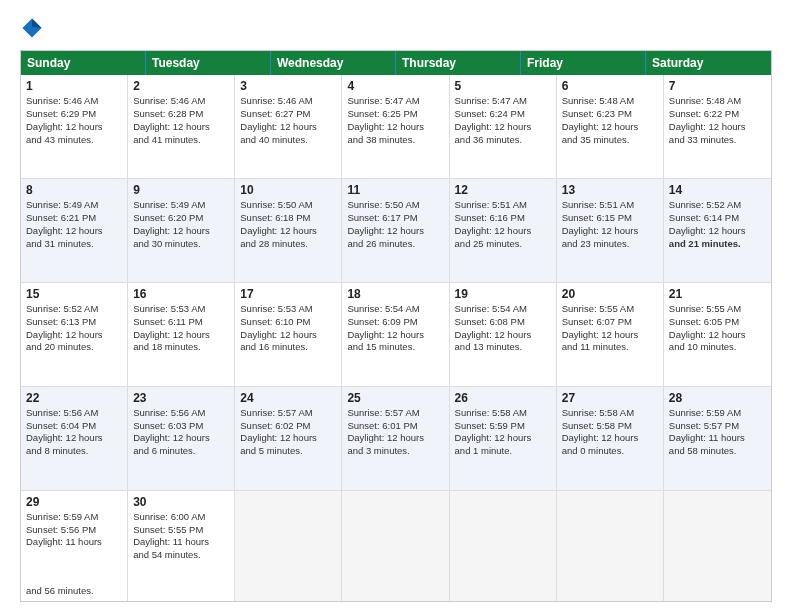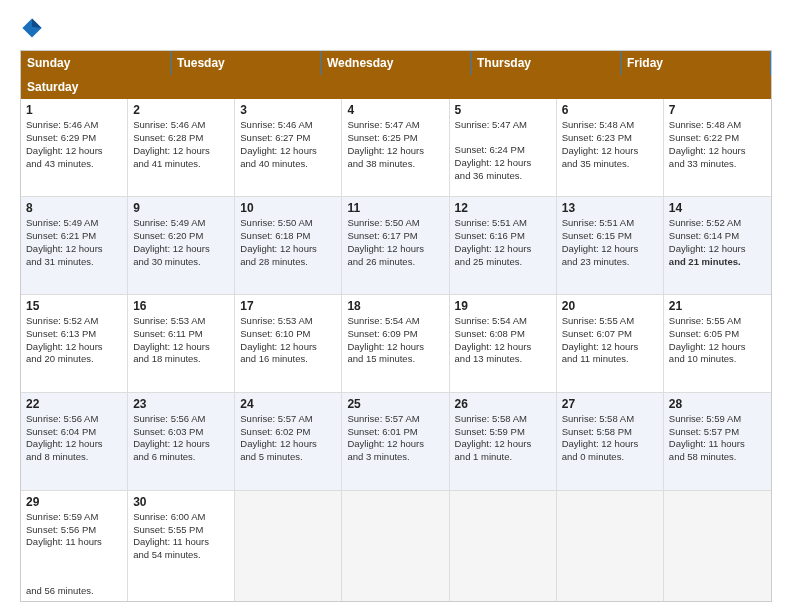--- a/index.html
+++ b/index.html
@@ -61,22 +61,22 @@
       color: #444;
     }
     .calendar {
       flex: 1;
       display: flex;
       flex-direction: column;
       border: 1px solid #ccc;
     }
     .cal-header {
       display: grid;
-      grid-template-columns: repeat(5, 1fr);
-      background: #a16207;
+      grid-template-columns: repeat(6, 1fr);
+      background: #15803d;
     }
     .cal-header-cell {
       color: #fff;
       font-weight: bold;
       font-size: 12px;
       padding: 5px 6px;
       border-right: 1px solid #2a7fcc;
       text-align: left;
     }
     .cal-header-cell:last-child { border-right: none; }
@@ -169,21 +169,21 @@
           <div class="cal-cell">
             <span class="day-num">4</span>
             <span style="display: block;">Sunrise: 5:47 AM</span>
             <span style="display: block;">Sunset: 6:25 PM</span>
             <span style="display: block;">Daylight: 12 hours</span>
             <span style="display: block;">and 38 minutes.</span>
           </div>
           <div class="cal-cell">
             <span class="day-num">5</span>
             <span style="display: block;">Sunrise: 5:47 AM</span>
-            <span style="display: block; margin-top: 12px;">Sunset: 6:24 PM</span>
+            <span style="display: block;">Sunset: 6:24 PM</span>
             <span style="display: block;">Daylight: 12 hours</span>
             <span style="display: block;">and 36 minutes.</span>
           </div>
           <div class="cal-cell">
             <span class="day-num">6</span>
             <span style="display: block;">Sunrise: 5:48 AM</span>
             <span style="display: block;">Sunset: 6:23 PM</span>
             <span style="display: block;">Daylight: 12 hours</span>
             <span style="display: block;">and 35 minutes.</span>
           </div>

